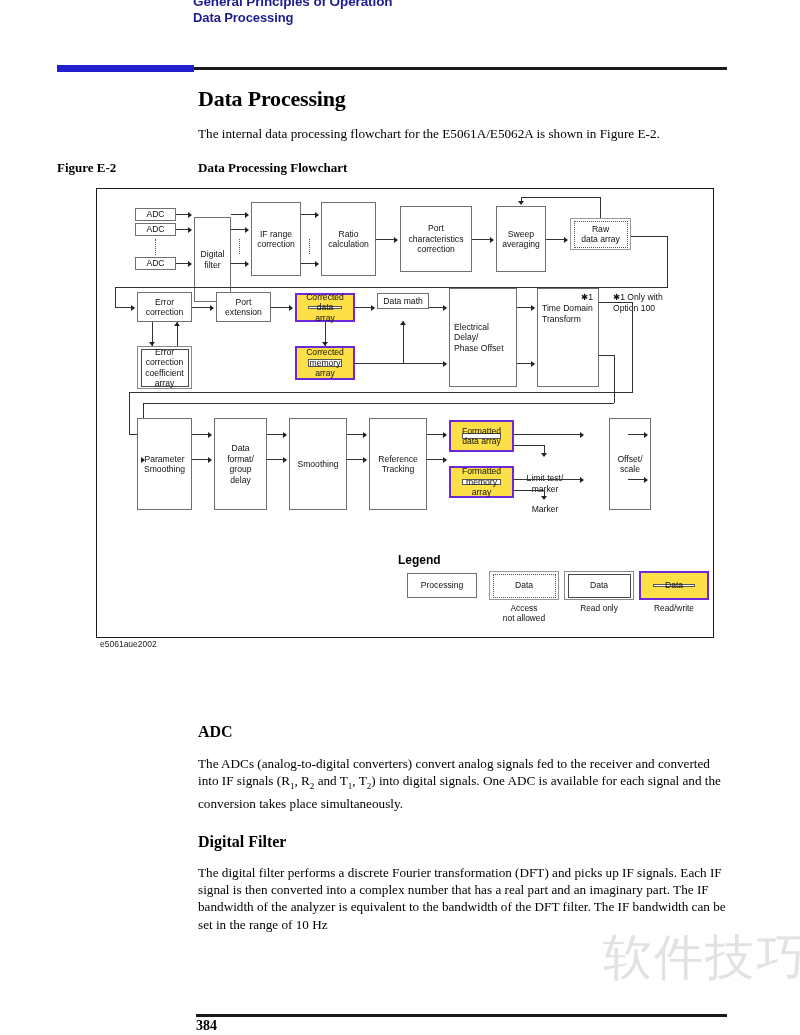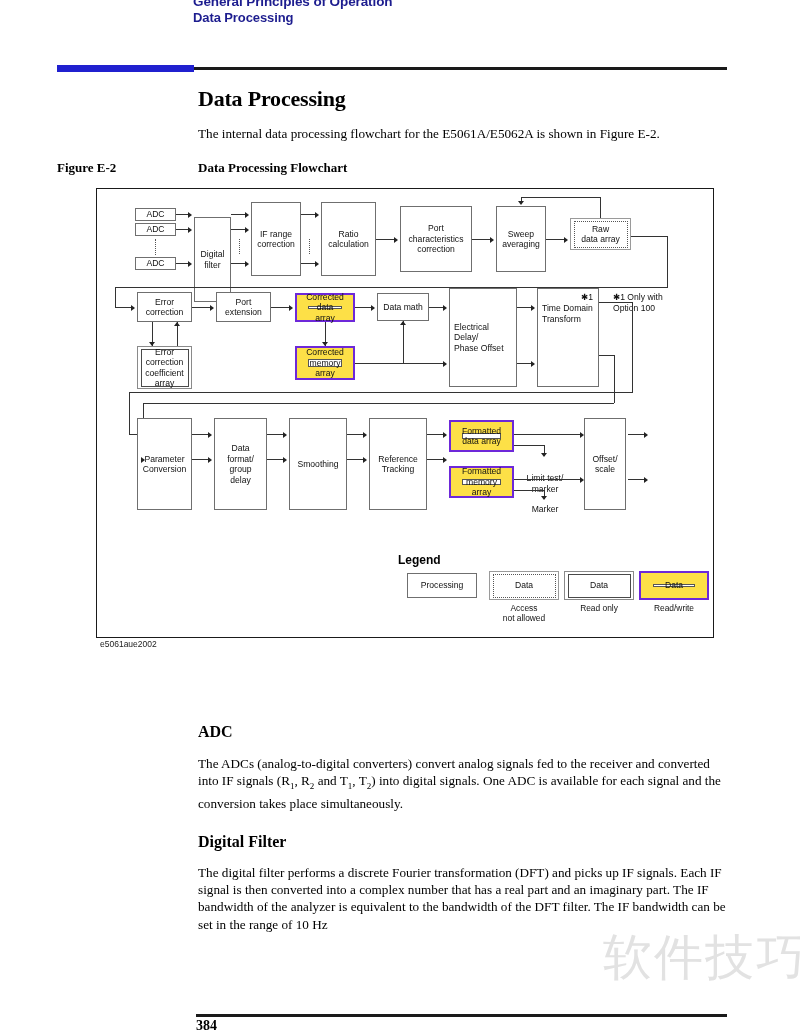--- a/index.html
+++ b/index.html
@@ -322,21 +322,21 @@
 
   <div class="v" style="left:228px; top:133px; height:24px;"></div>
   <div class="ard" style="left:225px; top:153px;"></div>
 
   <div class="blk data-rw" style="left:198px; top:157px; width:60px; height:34px;"><span>Corrected
 memory array</span></div>
 
   <div class="h" style="left:258px; top:118px; width:18px;"></div>
   <div class="ar" style="left:274px; top:115.5px;"></div>
 
-  <div class="blk proc" style="left:280px; top:104px; width:52px; height:28px;">Data math</div>
+  <div class="blk proc" style="left:280px; top:104px; width:52px; height:16px;">Data math</div>
 
   <div class="h" style="left:258px; top:174px; width:48px;"></div>
   <div class="v" style="left:306px; top:132px; height:42px;"></div>
   <div class="aru" style="left:303px; top:132px;"></div>
 
   <div class="h" style="left:332px; top:118px; width:16px;"></div>
   <div class="ar" style="left:346px; top:115.5px;"></div>
 
   <div class="h" style="left:258px; top:174px; width:90px;"></div>
   <div class="ar" style="left:346px; top:171.5px;"></div>
@@ -364,21 +364,21 @@
   <div class="h" style="left:32px; top:245px; width:14px;"></div>
   <div class="ar" style="left:44px; top:242.5px;"></div>
 
   <div class="h" style="left:502px; top:166px; width:16px;"></div>
   <div class="v" style="left:517px; top:166px; height:48px;"></div>
   <div class="h" style="left:46px; top:214px; width:471px;"></div>
   <div class="v" style="left:46px; top:214px; height:56px;"></div>
   <div class="h" style="left:46px; top:270px; width:0px;"></div>
 
   <div class="blk proc" style="left:40px; top:229px; width:55px; height:92px;">Parameter
-Conversion</div>
+Smoothing</div>
   <div class="ar" style="left:44px; top:267.5px;"></div>
 
   <div class="h" style="left:95px; top:245px; width:18px;"></div>
   <div class="ar" style="left:111px; top:242.5px;"></div>
   <div class="h" style="left:95px; top:270px; width:18px;"></div>
   <div class="ar" style="left:111px; top:267.5px;"></div>
 
   <div class="blk proc" style="left:117px; top:229px; width:53px; height:92px;">Data
 format/
 group
@@ -420,21 +420,21 @@
 marker</div>
 
   <div class="h" style="left:417px; top:290px; width:68px;"></div>
   <div class="ar" style="left:483px; top:287.5px;"></div>
 
   <div class="h" style="left:417px; top:301px; width:31px;"></div>
   <div class="v" style="left:447px; top:301px; height:9px;"></div>
   <div class="ard" style="left:444px; top:307px;"></div>
   <div class="lbl" style="left:424px; top:315px; width:48px;">Marker</div>
 
-  <div class="blk proc" style="left:487px; top:229px; width:42px; height:92px;">Offset/
+  <div class="blk proc" style="left:512px; top:229px; width:42px; height:92px;">Offset/
 scale</div>
 
   <div class="h" style="left:531px; top:245px; width:18px;"></div>
   <div class="ar" style="left:547px; top:242.5px;"></div>
   <div class="h" style="left:531px; top:290px; width:18px;"></div>
   <div class="ar" style="left:547px; top:287.5px;"></div>
 
 
   <div class="blk proc" style="left:310px; top:384px; width:70px; height:25px;">Processing</div>
 

